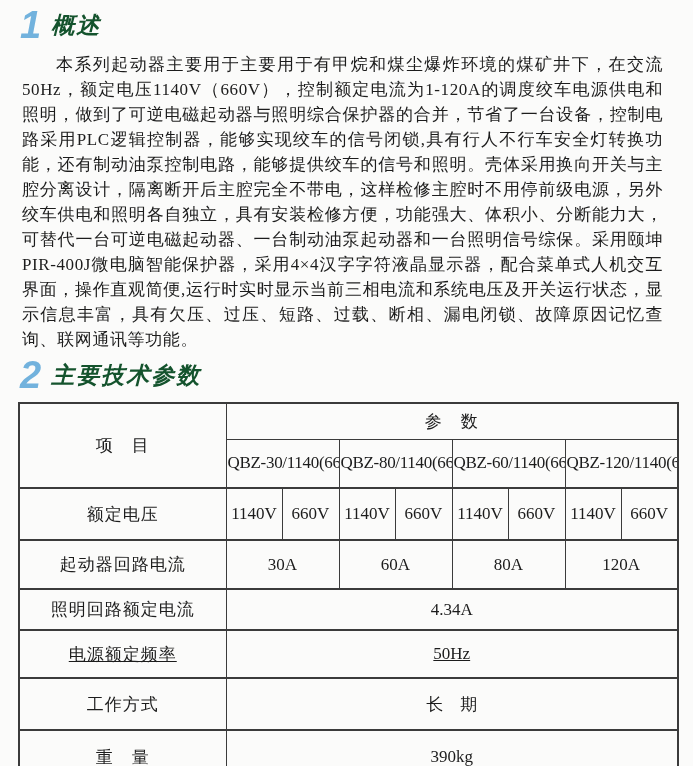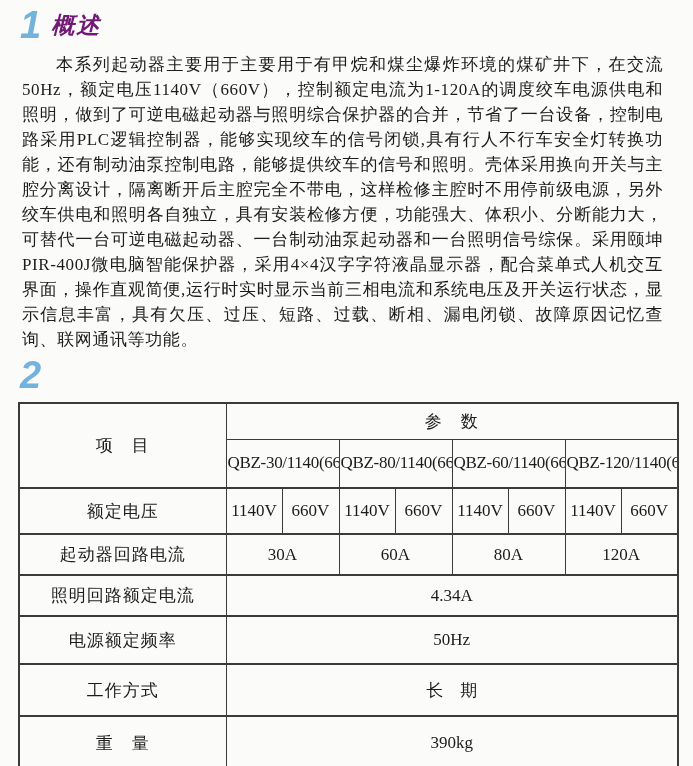--- a/index.html
+++ b/index.html
@@ -17,21 +17,21 @@
   .section-num{
     font-family:"Liberation Sans","DejaVu Sans",sans-serif;
     font-weight:bold;font-style:italic;
     font-size:38px;line-height:38px;
     color:#72b2dd;
     margin-right:10px;
   }
   .section-title{
     font-style:italic;font-weight:bold;
     font-size:23px;line-height:23px;
-    color:#701a75;
+    color:#14532d;
     padding-top:8px;
     letter-spacing:2px;
   }
 
   
   .overview{
     margin:6px 14px 4px 6px;
     font-size:17px;
     line-height:25px;
     letter-spacing:0.6px;
@@ -54,24 +54,24 @@
     border-bottom:2px solid #3b3b3b;
     text-align:center;vertical-align:middle;
     font-size:17px;
     padding:4px 1px;
     overflow:hidden;
   }
   .row-param td{border-bottom:1px solid #3b3b3b;}
   .row-models td{border-top:1px solid #3b3b3b;}
   .row-param{height:36px;}
   .row-models{height:49px;}
-  .row-voltage{height:46px;}
-  .row-current{height:41px;margin-top:24px;}
+  .row-voltage{height:52px;}
+  .row-current{height:49px;margin-top:24px;}
   .row-light{height:41px;}
-  .row-freq{height:48px;}
+  .row-freq{height:48px;text-decoration:underline;}
   .row-mode{height:52px;}
   .row-weight{height:54px;}
   .cell-label{letter-spacing:1px;}
   .cell-model{
     font-size:10.5px;
     letter-spacing:-0.3px;
     white-space:nowrap;
     font-family:"Liberation Serif","DejaVu Serif",serif;
   }
   .cell-value{font-size:17px;}
@@ -83,20 +83,21 @@
 
   <div class="section-head">
     <span class="section-num">1</span>
     <span class="section-title">概述</span>
   </div>
 
   <p class="overview">本系列起动器主要用于主要用于有甲烷和煤尘爆炸环境的煤矿井下，在交流50Hz，额定电压1140V（660V），控制额定电流为1-120A的调度绞车电源供电和照明，做到了可逆电磁起动器与照明综合保护器的合并，节省了一台设备，控制电路采用PLC逻辑控制器，能够实现绞车的信号闭锁,具有行人不行车安全灯转换功能，还有制动油泵控制电路，能够提供绞车的信号和照明。壳体采用换向开关与主腔分离设计，隔离断开后主腔完全不带电，这样检修主腔时不用停前级电源，另外绞车供电和照明各自独立，具有安装检修方便，功能强大、体积小、分断能力大，可替代一台可逆电磁起动器、一台制动油泵起动器和一台照明信号综保。采用颐坤PIR-400J微电脑智能保护器，采用4×4汉字字符液晶显示器，配合菜单式人机交互界面，操作直观简便,运行时实时显示当前三相电流和系统电压及开关运行状态，显示信息丰富，具有欠压、过压、短路、过载、断相、漏电闭锁、故障原因记忆查询、联网通讯等功能。</p>
 
   <div class="section-head">
     <span class="section-num">2</span>
+    <span class="section-title">主要技术参数</span>
   </div>
 
   <table class="spec-table">
     <colgroup>
       <col style="width:207px">
       <col style="width:56px">
         <col style="width:57px">
       <col style="width:56px">
         <col style="width:57px">
       <col style="width:56px">

